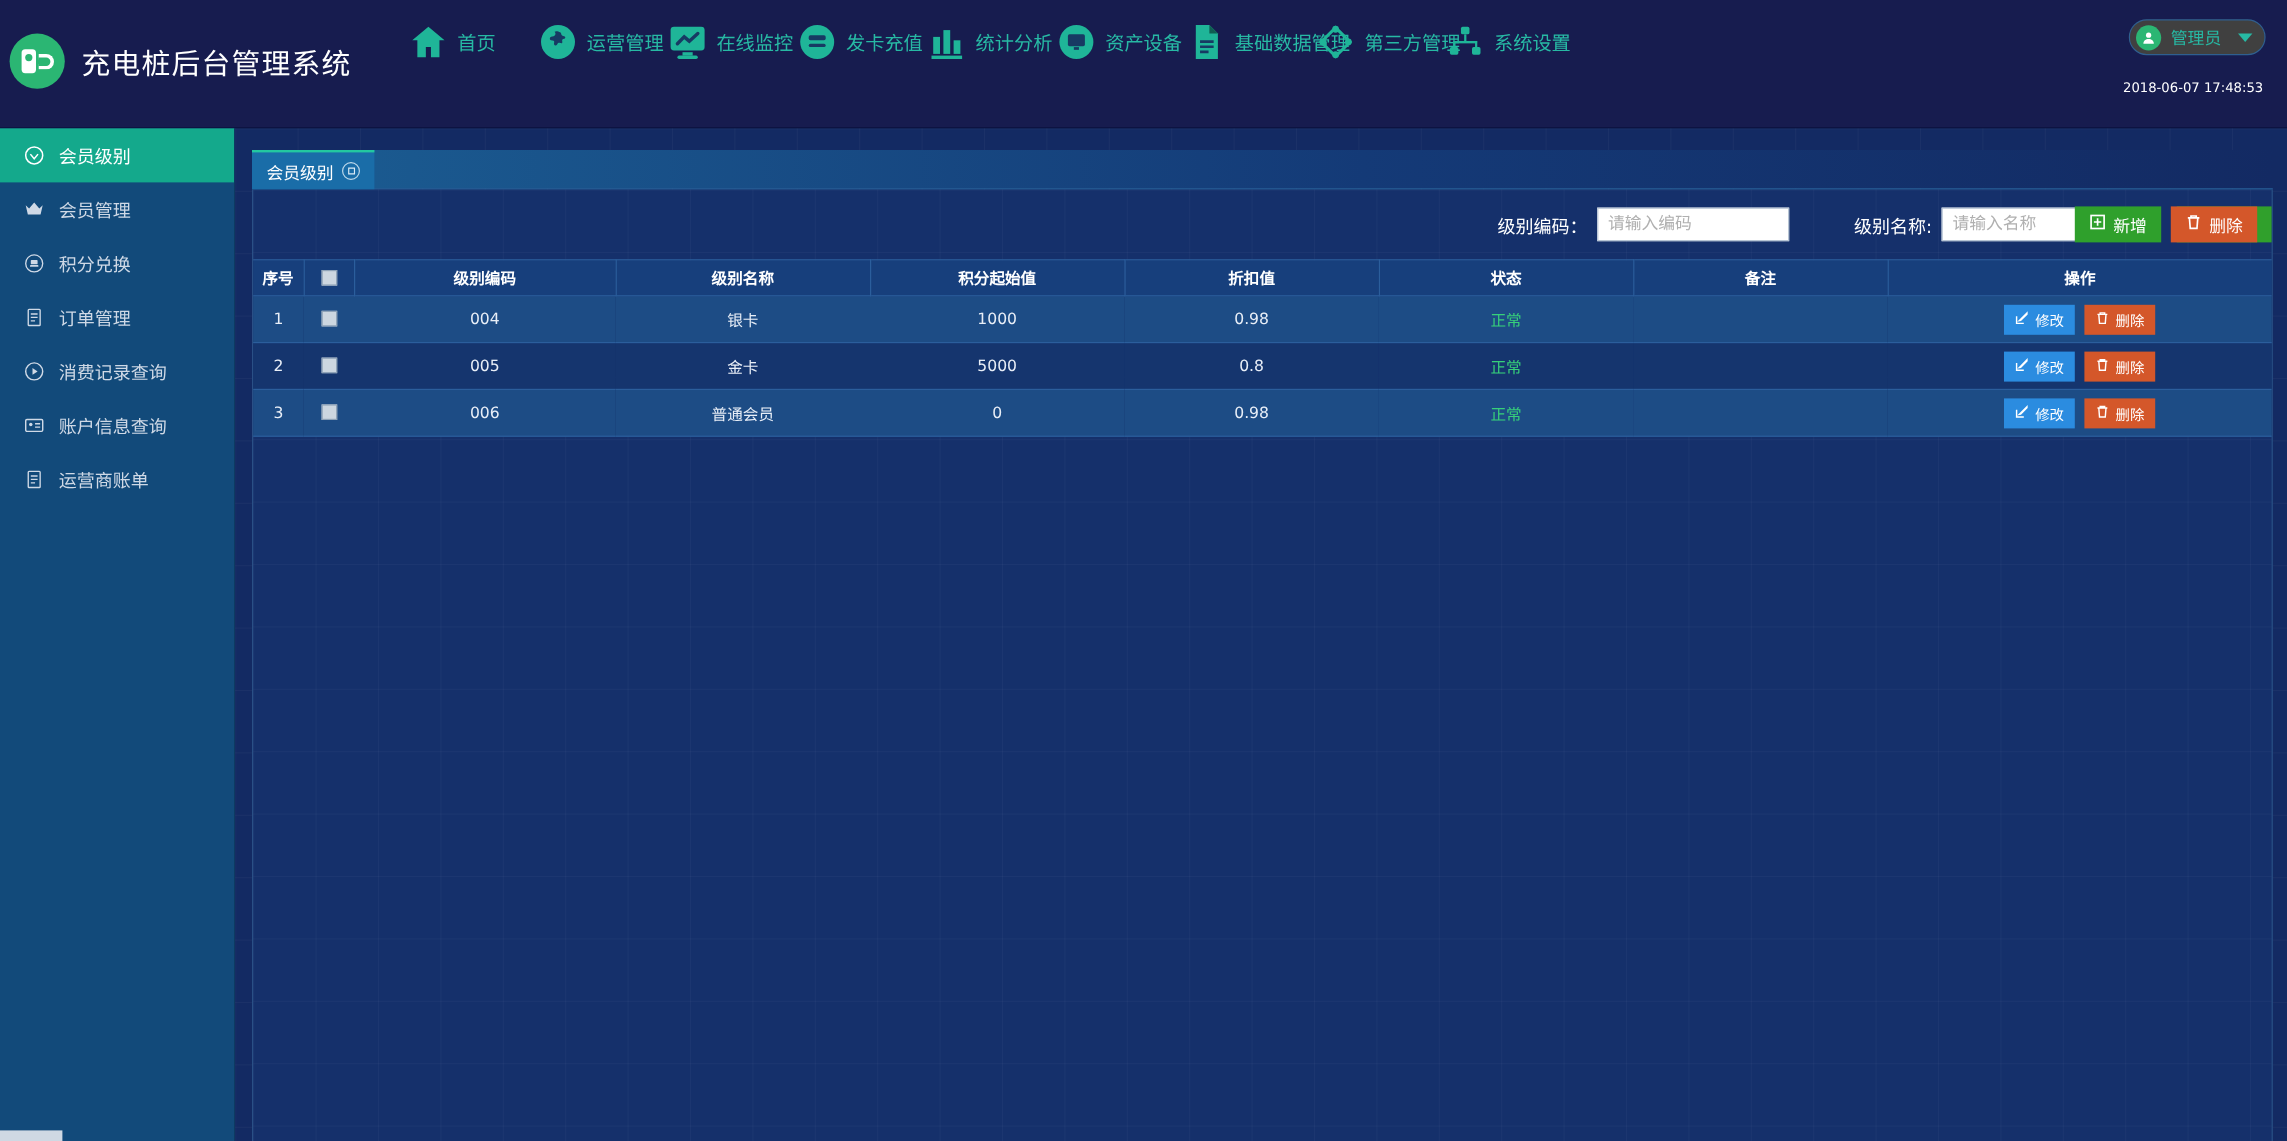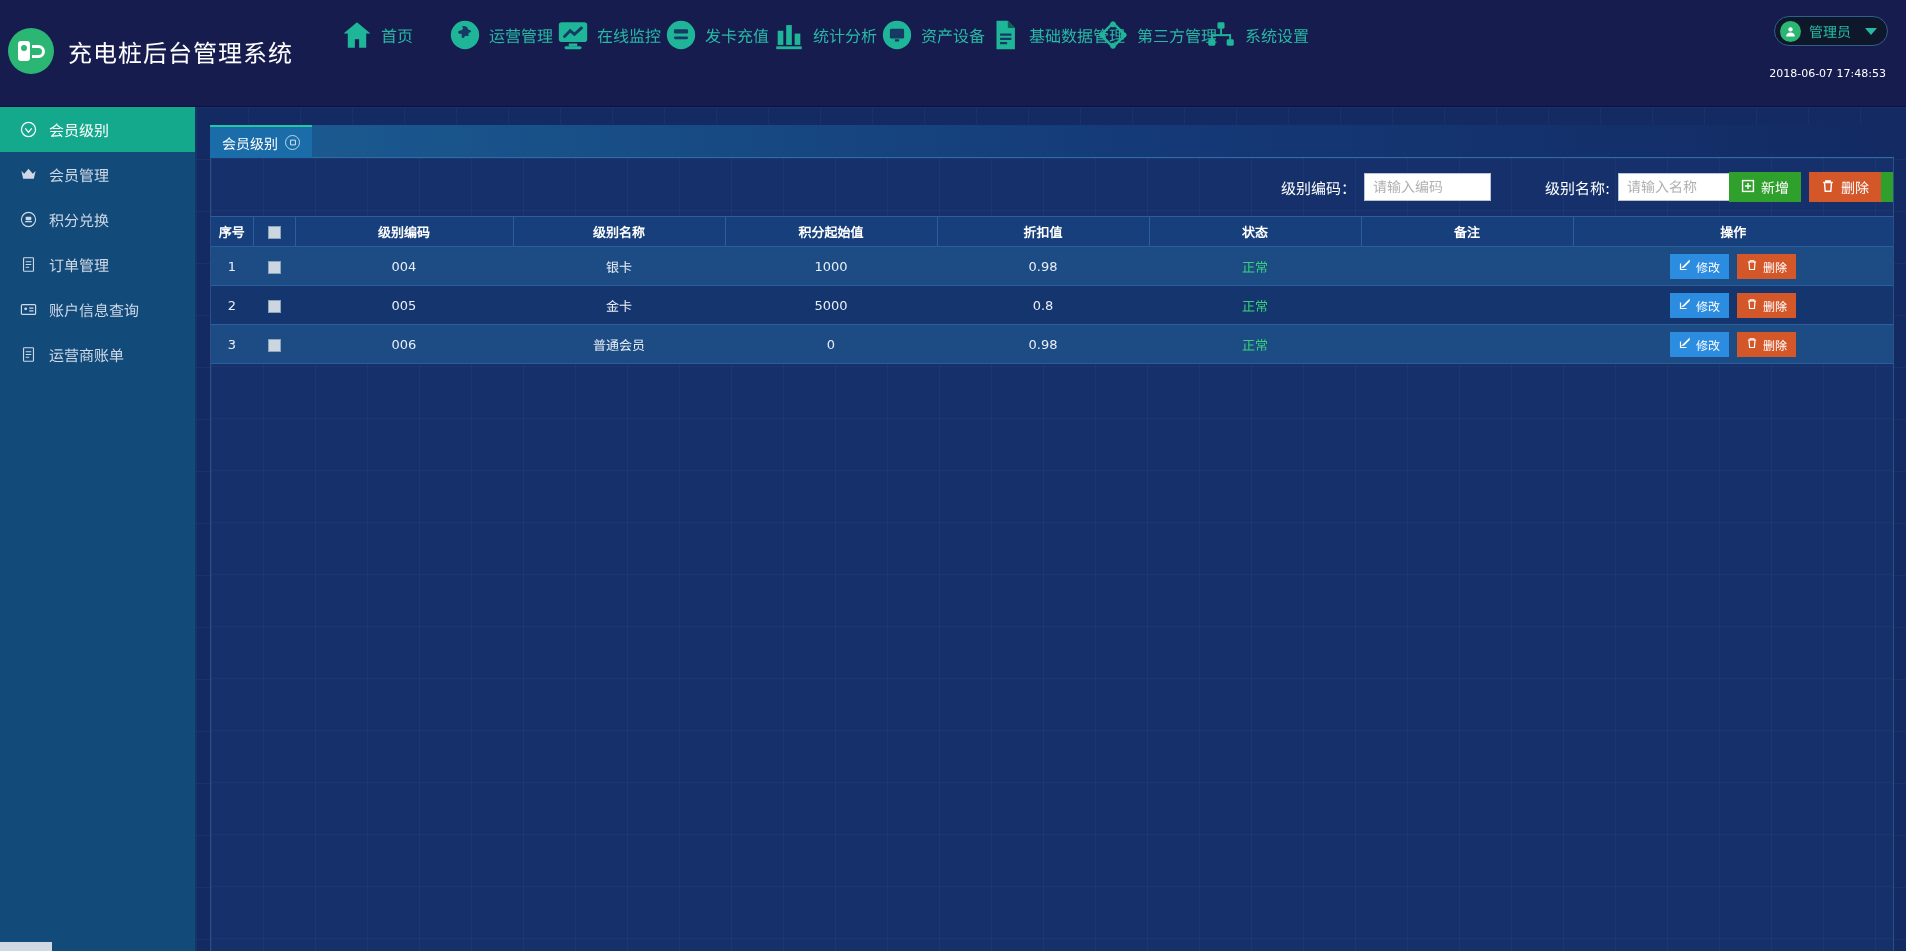--- a/index.html
+++ b/index.html
@@ -52,21 +52,21 @@
     align-items: center; gap: 7px; cursor: pointer;
   }
   .nav-icon { width: 34px; height: 34px; color: #1fb598; }
   .nav-icon svg { width: 34px; height: 34px; display: block; }
   .nav-label { color: #27b9a4; font-size: 16px; white-space: nowrap; }
 
   #user-chip {
     position: absolute; right: 18px; top: 16px;
     height: 30px; padding: 0 10px 0 5px;
     border: 1px solid #2f5f8f; border-radius: 16px;
-    background: #0f172a;
+    background: #404040;
     display: flex; align-items: center; gap: 8px; cursor: pointer;
   }
   #user-chip .avatar {
     width: 21px; height: 21px; border-radius: 50%;
     background: #2bb673; display: flex; align-items: center; justify-content: center;
   }
   #user-chip .avatar svg { width: 13px; height: 13px; fill: #fff; }
   #user-chip .uname { color: #27b9a4; font-size: 14px; }
   #user-chip .caret {
     width: 0; height: 0; border-left: 6px solid transparent;
@@ -136,21 +136,21 @@
     position: absolute; left: 0; top: 0; width: 100%; height: 58px;
     display: flex; align-items: center; justify-content: flex-end;
   }
   .field-label { color: #ffffff; font-size: 15px; margin-right: 8px; }
   .text-input {
     height: 28px; border: 1px solid #b6c4d4; background: #ffffff;
     font-size: 14px; padding: 0 8px; color: #333; outline: none;
     font-family: "DejaVu Sans", "Liberation Sans", sans-serif;
   }
   .text-input::placeholder { color: #b0b0b0; }
-  #in-code { width: 127px; }
+  #in-code { width: 160px; }
   #in-name { width: 160px; }
 
   .btn {
     height: 30px; display: inline-flex; align-items: center; gap: 6px;
     padding: 0 12px; font-size: 14px; color: #fff; cursor: pointer;
     border: none;
   }
   .btn svg { width: 14px; height: 14px; fill: none; stroke: #fff; stroke-width: 1.6; }
   .btn-green { background: #30a02c; }
   .btn-add   { background: #2fa02c; }
@@ -367,20 +367,29 @@
   <div class="side-item">
     <span class="sicon">
       <svg viewBox="0 0 24 24">
           <rect x="5" y="2.5" width="14" height="19" rx="1" fill="none" stroke="#cfd9e6" stroke-width="1.6"></rect>
         <path d="M8 8h8M8 12h8M8 16h5" stroke="#cfd9e6" stroke-width="1.5"></path>
         </svg>
     </span>
     <span>订单管理</span>
   </div>
 
+  <div class="side-item">
+    <span class="sicon">
+      <svg viewBox="0 0 24 24">
+          <circle cx="12" cy="12" r="10" fill="none" stroke="#cfd9e6" stroke-width="1.7"></circle>
+        <path d="M10 8l6 4-6 4z" fill="#cfd9e6"></path>
+        </svg>
+    </span>
+    <span>消费记录查询</span>
+  </div>
 
   <div class="side-item">
     <span class="sicon">
       <svg viewBox="0 0 24 24">
           <rect x="2" y="5" width="20" height="14" rx="1.5" fill="none" stroke="#cfd9e6" stroke-width="1.7"></rect>
         <circle cx="8" cy="11" r="2" fill="#cfd9e6"></circle>
           <path d="M13 10h6M13 14h6" stroke="#cfd9e6" stroke-width="1.6"></path>
         </svg>
     </span>
     <span>账户信息查询</span>

